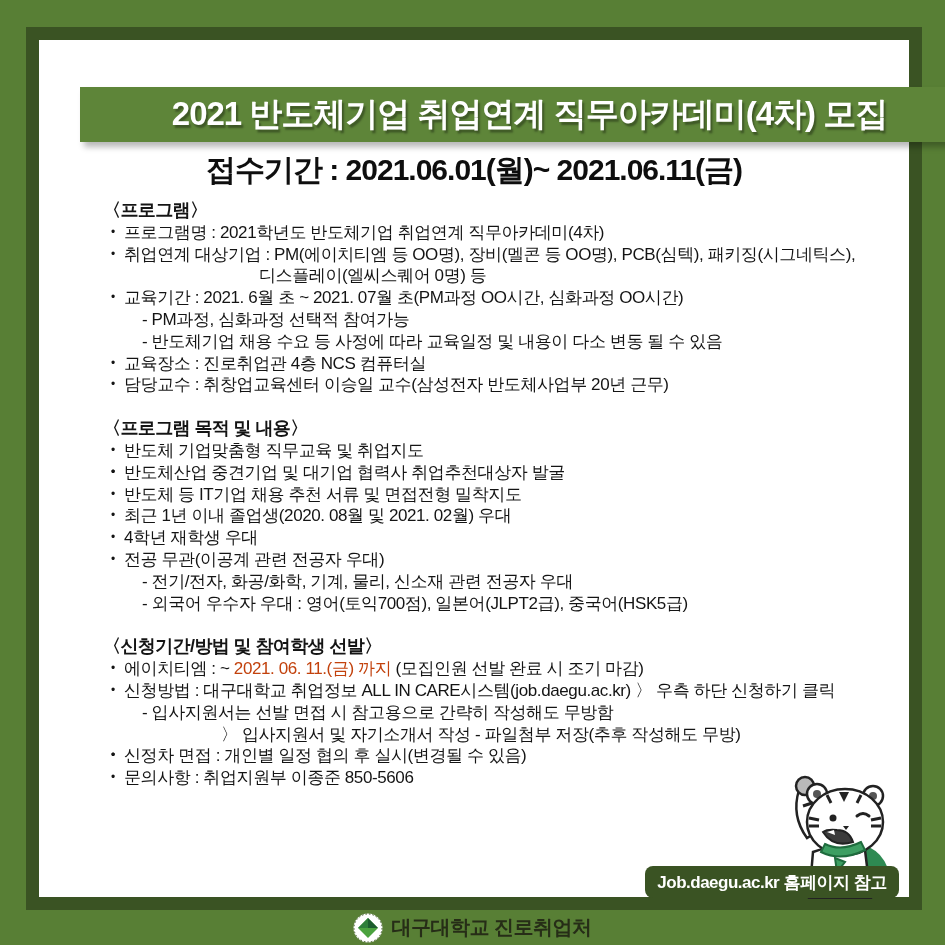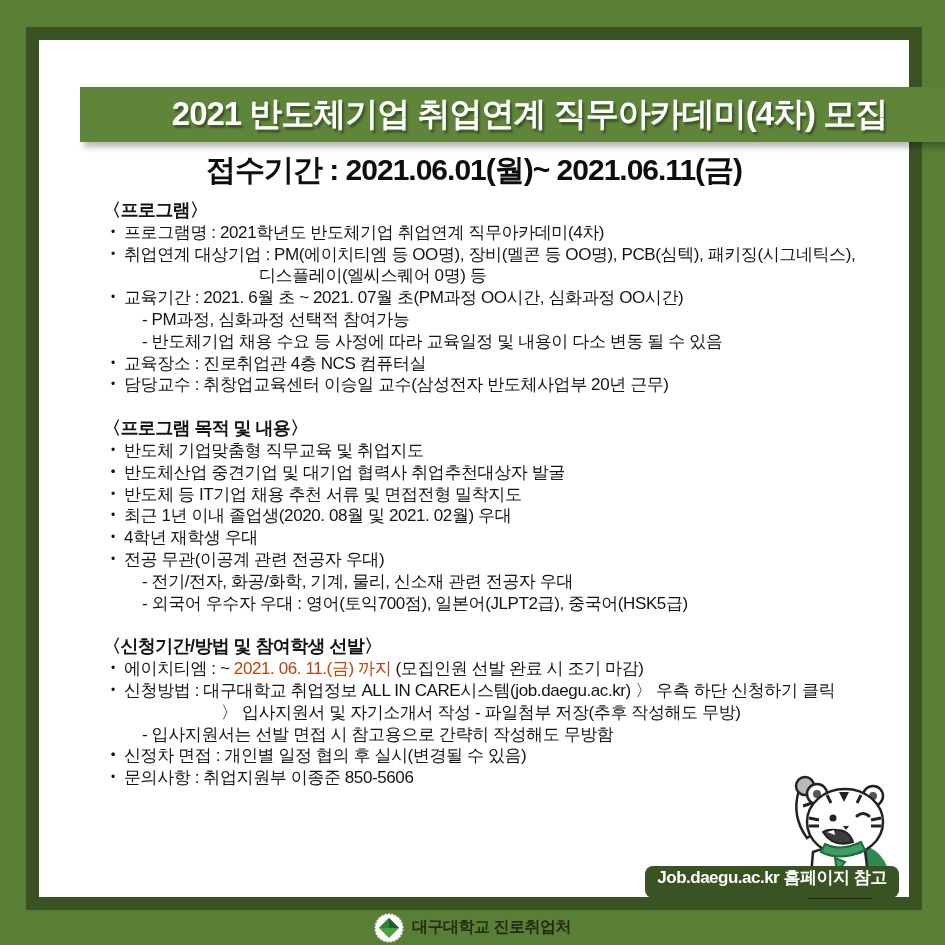--- a/index.html
+++ b/index.html
@@ -31,29 +31,29 @@
   .h{font-weight:800;font-size:18px;padding-left:18px;margin-top:22px;letter-spacing:-0.6px;}
   .h.first{margin-top:0;}
   .li{position:relative;padding-left:39px;}
   .li .mk{position:absolute;left:26px;top:0;font-size:12px;}
   .ld{padding-left:57px;}
   .lc1{padding-left:174px;}
   .lc2{padding-left:136px;}
   .red{color:#c2410c;}
   .badge{
     position:absolute;left:606px;top:826px;width:254px;height:32px;z-index:3;
-    background:#3a5323;border-radius:8px;display:flex;align-items:flex-start;justify-content:center;
+    background:#3a5323;border-radius:8px;display:flex;align-items:center;justify-content:center;
   }
   .badge span{color:#fff;font-weight:700;font-size:17px;letter-spacing:-0.5px;white-space:nowrap;}
   .mascot{position:absolute;left:722px;top:732px;width:148px;height:127px;z-index:1;}
   .footer{
     position:absolute;left:0;bottom:0;width:945px;height:35px;
     display:flex;align-items:center;justify-content:center;gap:8px;
   }
-  .footer .org{font-size:16px;font-weight:800;color:#23301412;color:#262d17;letter-spacing:-0.5px;}
+  .footer .org{font-size:20px;font-weight:800;color:#23301412;color:#262d17;letter-spacing:-0.5px;}
   .seal{width:30px;height:30px;}
 </style>
 </head>
 <body>
 
 <div class="frame">
 
   <div class="banner">
     <span>2021 반도체기업 취업연계 직무아카데미(4차) 모집</span>
   </div>
@@ -80,22 +80,22 @@
 
     <div class="ln li"><span class="mk">•</span><span>최근 1년 이내 졸업생(2020. 08월 및 2021. 02월) 우대</span></div>
     <div class="ln li"><span class="mk">•</span><span>4학년 재학생 우대</span></div>
     <div class="ln li"><span class="mk">•</span><span>전공 무관(이공계 관련 전공자 우대)</span></div>
     <div class="ln ld">- 전기/전자, 화공/화학, 기계, 물리, 신소재 관련 전공자 우대</div>
     <div class="ln ld">- 외국어 우수자 우대 : 영어(토익700점), 일본어(JLPT2급), 중국어(HSK5급)</div>
 
     <div class="ln h">〈신청기간/방법 및 참여학생 선발〉</div>
     <div class="ln li"><span class="mk">•</span><span>에이치티엠 : ~ </span><span class="red">2021. 06. 11.(금) 까지</span><span> (모집인원 선발 완료 시 조기 마감)</span></div>
     <div class="ln li"><span class="mk">•</span><span>신청방법 : 대구대학교 취업정보 ALL IN CARE시스템(job.daegu.ac.kr) 〉 우측 하단 신청하기 클릭</span></div>
+    <div class="ln ld">- 입사지원서는 선발 면접 시 참고용으로 간략히 작성해도 무방함</div>
     <div class="ln lc2">〉 입사지원서 및 자기소개서 작성 - 파일첨부 저장(추후 작성해도 무방)</div>
-    <div class="ln ld">- 입사지원서는 선발 면접 시 참고용으로 간략히 작성해도 무방함</div>
     <div class="ln li"><span class="mk">•</span></div>
     <div class="ln li"><span class="mk">•</span><span>신정차 면접 : 개인별 일정 협의 후 실시(변경될 수 있음)</span></div>
     <div class="ln li"><span class="mk">•</span><span>문의사항 : 취업지원부 이종준 850-5606</span></div>
   </div>
 
   <svg class="mascot" viewBox="0 0 148 127">
 
     <path d="M104 74 Q128 80 132 120 L96 124 Z" fill="#2e8a52"></path>
 
     <path d="M38 18 Q30 44 46 66 L62 56 Q50 40 52 22 Z" fill="#fff" stroke="#222" stroke-width="2.5"></path>

